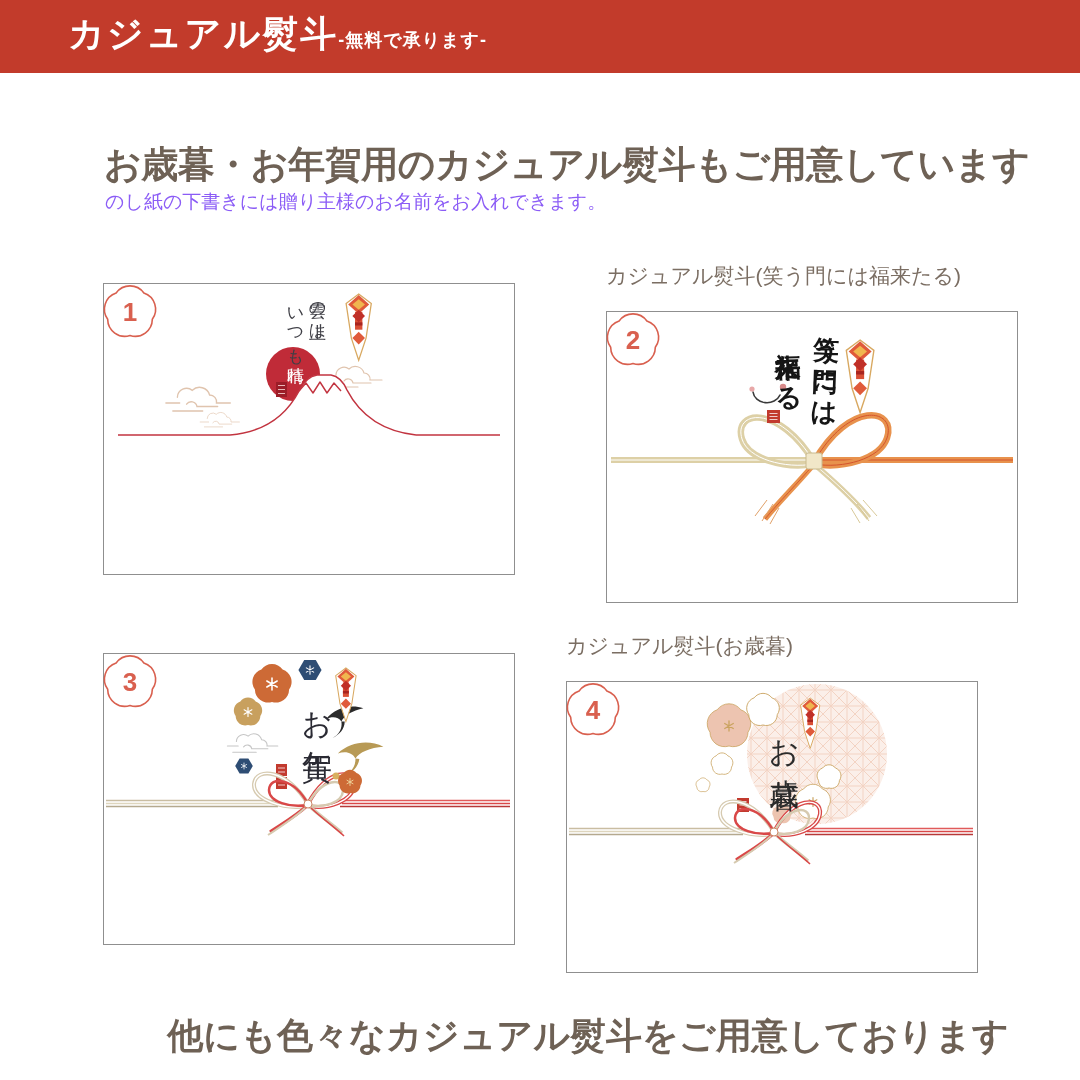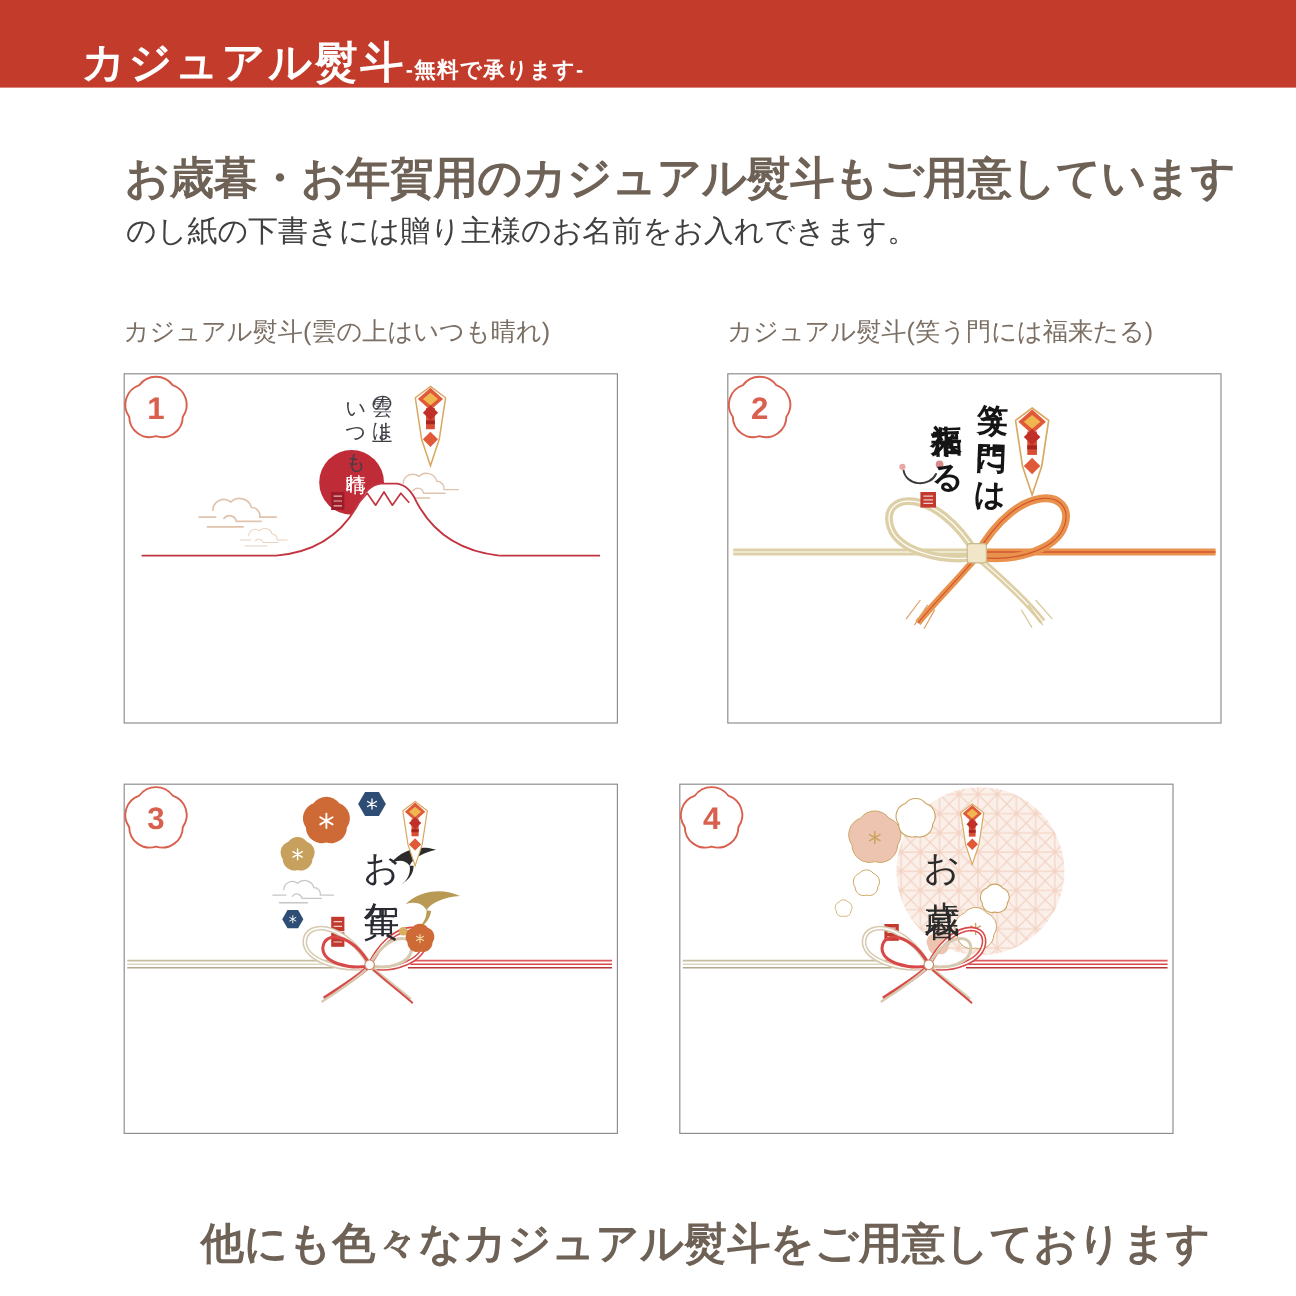--- a/index.html
+++ b/index.html
@@ -2,27 +2,27 @@
 <html><head>
 <meta charset="utf-8">
 <style>
   html,body{margin:0;padding:0;background:#fff;}
   .page{position:relative;width:1080px;height:1080px;background:#fff;overflow:hidden;
         font-family:"Liberation Sans","DejaVu Sans",sans-serif;}
 
   
   .banner{position:absolute;left:0;top:0;width:1080px;height:73px;background:#c23b2b;
           display:flex;align-items:baseline;padding-left:68px;box-sizing:border-box;}
-  .banner-inner{display:flex;align-items:baseline;margin-top:31px;text-align:right;}
+  .banner-inner{display:flex;align-items:baseline;margin-top:13px;text-align:right;}
   .banner-title{color:#fff;font-size:36px;font-weight:bold;letter-spacing:2px;line-height:42px;}
   .banner-sub{color:#fff;font-size:18px;font-weight:bold;letter-spacing:1px;}
 
-  .heading{position:absolute;left:104px;top:124px;margin:0;font-size:37px;font-weight:bold;
+  .heading{position:absolute;left:104px;top:140px;margin:0;font-size:37px;font-weight:bold;
            color:#6e6155;letter-spacing:-0.5px;}
-  .desc{position:absolute;left:105px;top:176px;margin:0;font-size:25px;color:#404040;}
+  .desc{position:absolute;left:105px;top:189px;margin:0;font-size:19px;color:#8b5cf6;}
 
   .sample{position:absolute;width:412px;}
   .s1{left:103px;top:262px;} .s2{left:566px;top:262px;padding-left:40px;}
   .s3{left:103px;top:632px;} .s4{left:566px;top:632px;}
   .sample-label{font-size:21px;color:#7b6e63;height:28px;}
 
   .panel{position:relative;margin-top:21px;width:410px;height:290px;border:1px solid #8f8f8f;
          background:#fff;overflow:visible;}
   .art{position:absolute;left:0;top:0;}
 
@@ -78,21 +78,20 @@
     <div class="banner-inner">
       <span class="banner-title">カジュアル熨斗</span>
       <span class="banner-sub">-無料で承ります-</span>
     </div>
   </header>
 
   <h1 class="heading">お歳暮・お年賀用のカジュアル熨斗もご用意しています</h1>
   <p class="desc">のし紙の下書きには贈り主様のお名前をお入れできます。</p>
 
   <div class="sample s1">
-    <div class="sample-label">カジュアル熨斗(雲の上はいつも晴れ)</div>
     <div class="panel">
       <svg class="art" width="410" height="290" viewBox="0 0 410 290">
         <circle cx="189" cy="90" r="27" fill="#c02b38"></circle>
         <use href="#cloud" transform="translate(55,96) scale(1.15)" stroke="#e0c4ae"></use>
         <use href="#cloud" transform="translate(216,76) scale(1.0)" stroke="#e0c4ae"></use>
         <use href="#cloud" transform="translate(92,124) scale(0.7)" stroke="#e8d2c0"></use>
         <path d="M126,151 C162,148 183,130 195,107 C200,97 206,92 213,91 L227,91 C233,92 239,97 243,106 C255,129 276,147 312,151 Z" fill="#fff"></path>
         <path d="M126,151 C162,148 183,130 195,107 C200,97 206,92 213,91 L227,91 C233,92 239,97 243,106 C255,129 276,147 312,151" fill="none" stroke="#c23440" stroke-width="1.6" stroke-linejoin="round"></path>
         <path d="M195,107 L202,99 L209,109 L216,98 L223,109 L230,99 L237,107" fill="none" stroke="#c23440" stroke-width="1.4" stroke-linejoin="round"></path>
         <path d="M14,151 H126 M312,151 H396" stroke="#c23440" stroke-width="1.6"></path>
@@ -202,20 +201,21 @@
       </svg>
       <div class="vtext big-art" style="left:192px;top:36px;">お年賀</div>
       <svg class="badge" viewBox="0 0 64 64">
         <use href="#plum" transform="translate(31,33) scale(2.35)" fill="#fff" stroke="#d9604f" stroke-width="0.68"></use>
         <text x="31" y="42" font-size="26" fill="#d9604f" text-anchor="middle">3</text>
       </svg>
     </div>
   </div>
 
   <div class="sample s4">
+    <div class="sample-label">カジュアル熨斗(お歳暮)</div>
     <div class="panel">
       <svg class="art" width="410" height="290" viewBox="0 0 410 290">
         <circle cx="250" cy="72" r="70" fill="url(#asa)"></circle>
         <use href="#plum" transform="translate(162,44) scale(2.0)" fill="#edc4b0" stroke="#caa35f" stroke-width="0.4"></use>
         <use href="#snow" transform="translate(162,44) scale(1.0)" stroke="#caa35f"></use>
         <use href="#plum" transform="translate(196,28) scale(1.5)" fill="#fff" stroke="#c9a35f" stroke-width="0.6"></use>
         <use href="#plum" transform="translate(155,82) scale(1.0)" fill="#fff" stroke="#c9a35f" stroke-width="0.8"></use>
         <use href="#plum" transform="translate(136,103) scale(0.65)" fill="#fff" stroke="#c9a35f" stroke-width="1"></use>
         <use href="#plum" transform="translate(262,95) scale(1.1)" fill="#fff" stroke="#c9a35f" stroke-width="0.8"></use>
         <use href="#plum" transform="translate(246,120) scale(1.6)" fill="#fff" stroke="#c9a35f" stroke-width="0.5"></use>

